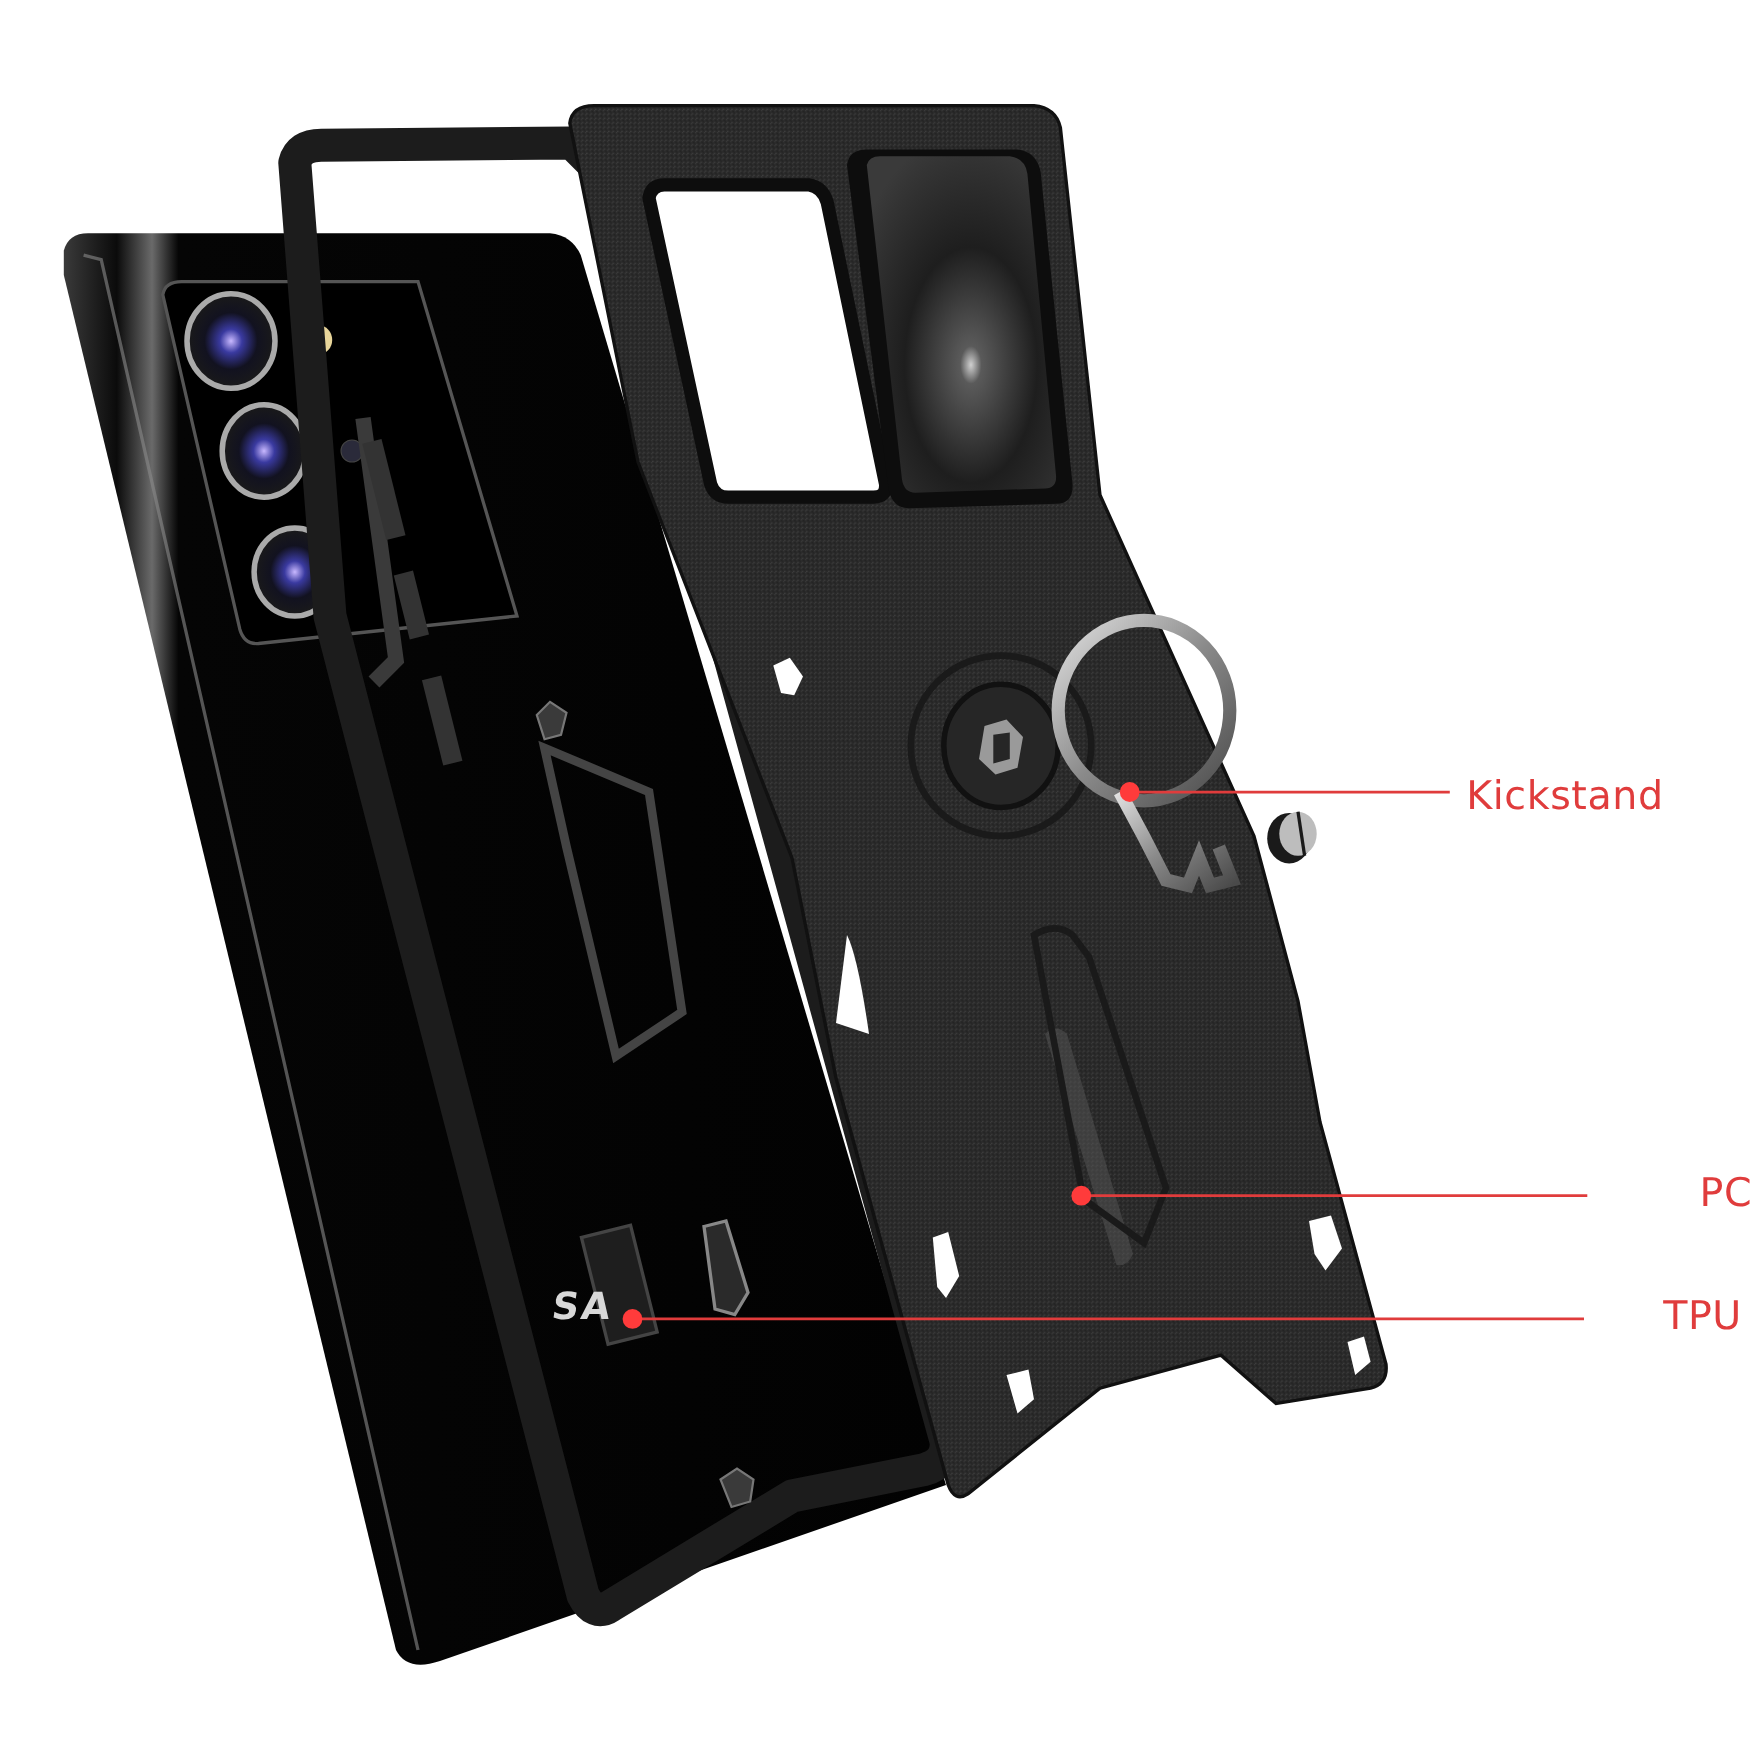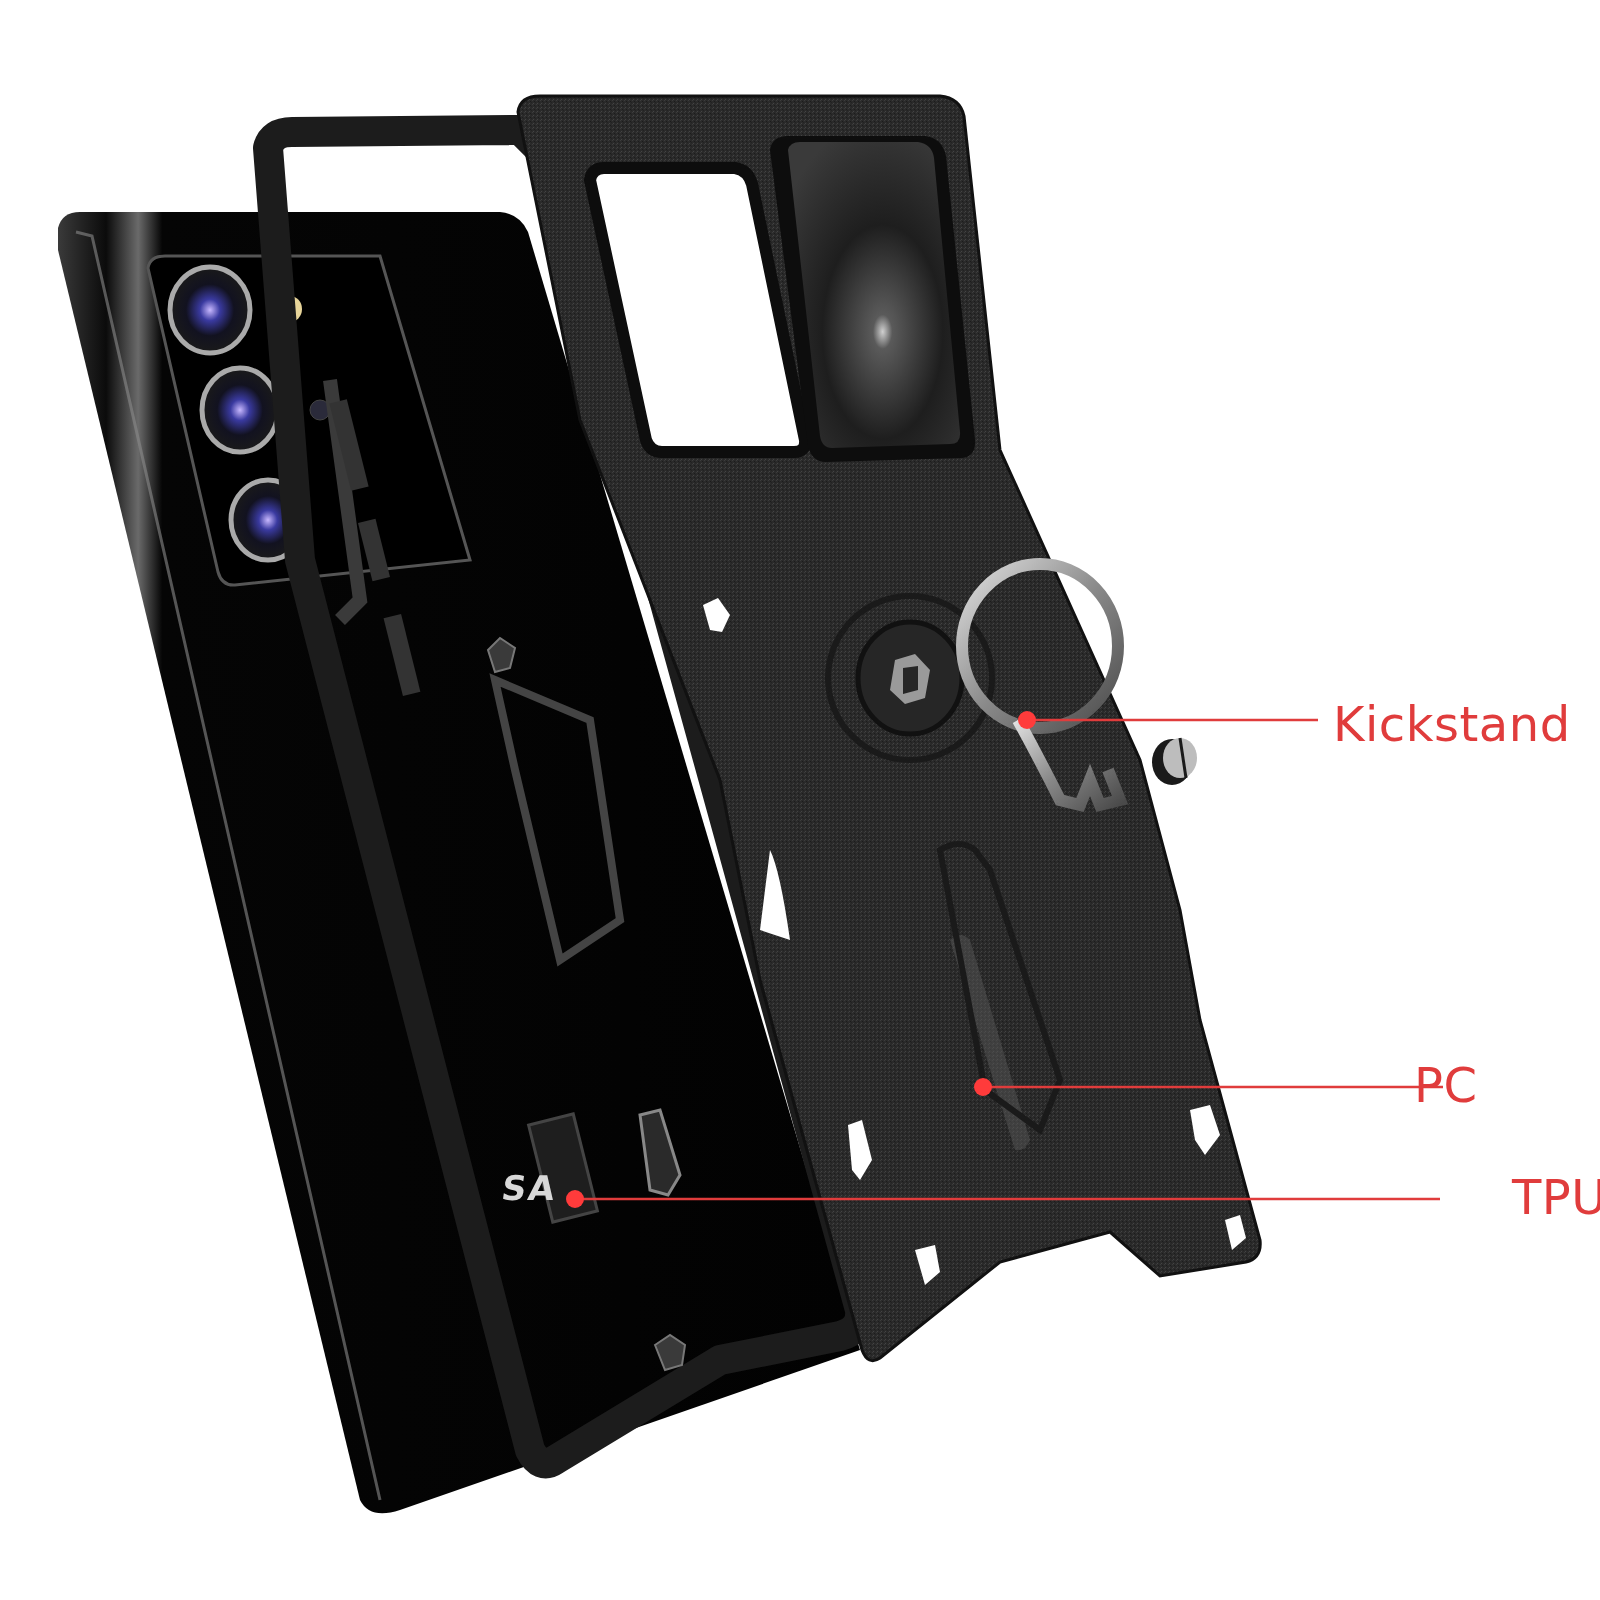--- a/index.html
+++ b/index.html
@@ -1,23 +1,23 @@
 <!DOCTYPE html>
 <html><head>
 <meta charset="utf-8">
 <style>
   html, body { margin:0; padding:0; background:#ffffff; }
   body { width:1600px; height:1600px; position:relative; overflow:hidden; font-family:"DejaVu Sans", sans-serif; }
   #stage { position:absolute; left:0; top:0; width:1600px; height:1600px; }
   .callout-label {
     position:absolute; color:#e03c3c; font-family:"DejaVu Sans", sans-serif;
-    font-size:48px; line-height:40px; letter-spacing:0.5px; white-space:nowrap;
+    font-size:36px; line-height:40px; letter-spacing:0.5px; white-space:nowrap;
   }
   #label-kickstand { left:1333px; top:704px; }
-  #label-pc { left:1414px; top:1065px; }
+  #label-pc { left:1545px; top:1065px; }
   #label-tpu { left:1512px; top:1177px; }
   #brand-text {
     position:absolute; left:502px; top:1168px; color:#d8d8d8;
     font-family:"DejaVu Sans", sans-serif; font-weight:bold; font-size:34px;
     transform:skewX(-8deg); letter-spacing:2px;
   }
 </style>
 </head>
 <body>
 

